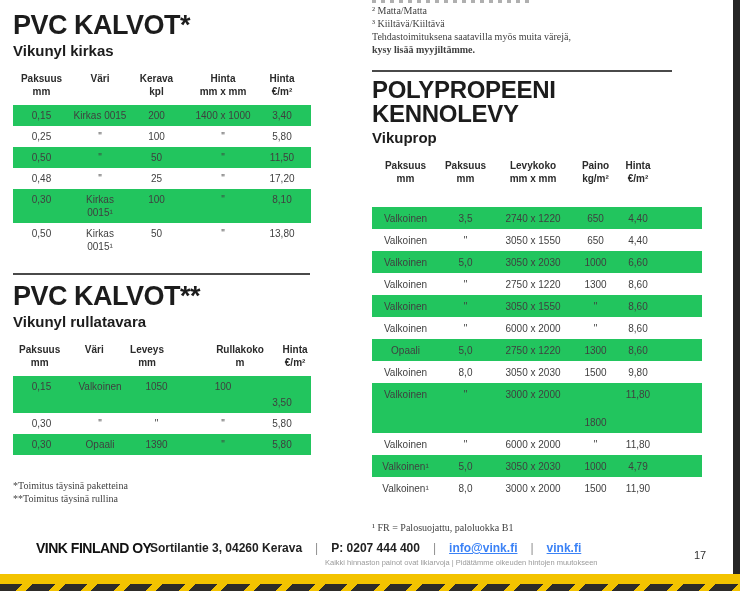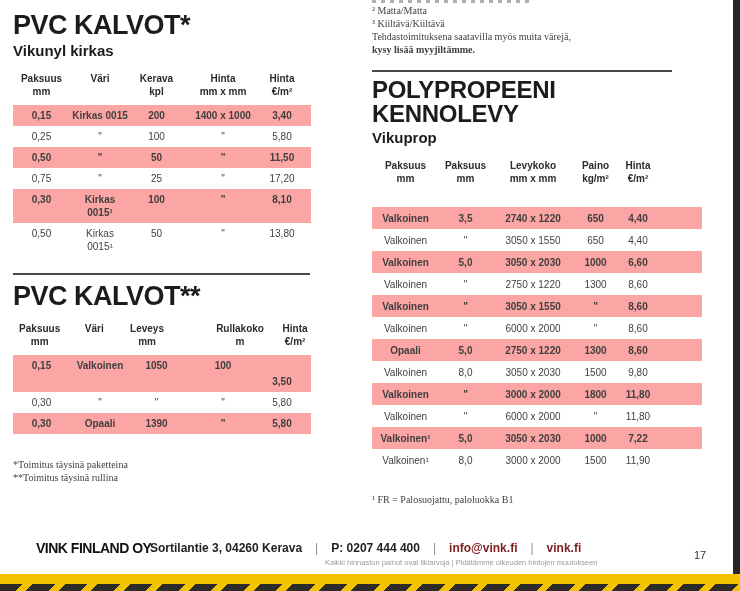--- a/index.html
+++ b/index.html
@@ -19,41 +19,41 @@
   .rule { border:none; border-top:2px solid #4a4a4a; width:297px; margin-top:16px; }
   .right-col .rule { width:300px; margin-top:14px; }
   .mt8 { margin-top:8px; }
   .mt6 { margin-top:6px; }
   
   .price-table { margin-top:12px; }
   .t-row  { display:flex;text-align:center; }
   .t-cell { white-space:pre-line; padding:4px 2px 4px 4px; font-size:10px; line-height:13px; color:#3f3f3f; }
   .t-head .t-cell { font-weight:700; color:#2b2b2b; padding-top:0; padding-bottom:5px; }
   .t-body { margin-top:2px; }
-  .t-row.shade { background:#fca5a5;font-weight:bold; }
+  .t-row.shade { background:#22c55e; }
   .right-col .t-body { margin-top:17px; }
   .right-col .t-body .t-cell { padding-top:4.5px; padding-bottom:4.5px; }
   
   .note  { font-size:10px; line-height:13px; color:#3f3f3f;font-family:Liberation Serif, serif; }
   .note.bold { font-weight:700; }
   .footnotes { margin-top:24px; }
   .fn-right { margin-top:22px; }
   .para { margin-top:0; }
   .clipped-line {
     height:3px; width:160px; margin-top:0;
     background:repeating-linear-gradient(90deg,#6e6e6e 0 4px, transparent 4px 9px);
     opacity:.55;
   }
   .notes-block { margin-top:1px; }
   
   .footer-company { position:absolute; left:36px; top:540px; font-size:14px; font-weight:bold; letter-spacing:-0.5px; color:#111; }
   .footer-contact { position:absolute; left:150px; top:541px; display:flex; gap:13px; align-items:center;
                     font-size:12px; font-weight:600; color:#222; }
   .footer-sep { color:#8f8f8f; font-weight:400; }
-  .footer-link { color:#7f1d1d; cursor:pointer; }
+  .footer-link { color:#3b82f6; text-decoration:underline; cursor:pointer; }
   .footer-disclaimer { position:absolute; left:325px; top:558px; font-size:7.5px; color:#9b9b9b; }
   .page-number { position:absolute; left:694px; top:549px; font-size:11px; color:#333; }
   
   .right-edge { position:absolute; left:733px; top:0; width:7px; height:574px; background:#262626; }
   .yellow-bar { position:absolute; left:0; top:574px; width:740px; height:10px; background:#f3c300; }
   .hazard-bar { position:absolute; left:0; top:584px; width:740px; height:7px;
                 background:repeating-linear-gradient(135deg,#2d2b28 0 16px,#f3c300 16px 23px); }
 </style>
 </head>
 <body>
@@ -93,21 +93,21 @@
             <div class="t-cell" style="width: 36px;">5,80</div>
           </div>
           <div class="t-row shade">
             <div class="t-cell" style="width: 55px;">0,50</div>
             <div class="t-cell" style="width: 62px;">"</div>
             <div class="t-cell" style="width: 51px;">50</div>
             <div class="t-cell" style="width: 82px;">"</div>
             <div class="t-cell" style="width: 36px;">11,50</div>
           </div>
           <div class="t-row">
-            <div class="t-cell" style="width: 55px;">0,75</div>
+            <div class="t-cell" style="width: 55px;">0,48</div>
             <div class="t-cell" style="width: 62px;">"</div>
             <div class="t-cell" style="width: 51px;">25</div>
             <div class="t-cell" style="width: 82px;">"</div>
             <div class="t-cell" style="width: 36px;">17,20</div>
           </div>
           <div class="t-row shade">
             <div class="t-cell" style="width: 55px;">0,30</div>
             <div class="t-cell" style="width: 62px;">Kirkas
 0015¹</div>
             <div class="t-cell" style="width: 51px;">100</div>
@@ -121,20 +121,21 @@
             <div class="t-cell" style="width: 51px;">50</div>
             <div class="t-cell" style="width: 82px;">"</div>
             <div class="t-cell" style="width: 36px;">13,80</div>
           </div>
         </div>
       </div>
 
     <hr class="rule">
 
     <div class="h1 mt8">PVC KALVOT**</div>
+    <div class="h2">Vikunyl rullatavara</div>
 
     <div class="price-table">
         <div class="t-row t-head">
           <div class="t-cell" style="width: 55px;">Paksuus
 mm</div>
           <div class="t-cell" style="width: 62px;">Väri</div>
           <div class="t-cell" style="width: 51px;">Leveys
 mm</div>
           <div class="t-cell" style="width: 82px; margin-left: 31px;">Rullakoko
 m</div>
@@ -258,36 +259,36 @@
             <div class="t-cell" style="width: 65px;">Valkoinen</div>
             <div class="t-cell" style="width: 55px;">8,0</div>
             <div class="t-cell" style="width: 80px;">3050 x 2030</div>
             <div class="t-cell" style="width: 45px;">1500</div>
             <div class="t-cell" style="width: 40px;">9,80</div>
           </div>
           <div class="t-row shade">
             <div class="t-cell" style="width: 65px;">Valkoinen</div>
             <div class="t-cell" style="width: 55px;">"</div>
             <div class="t-cell" style="width: 80px;">3000 x 2000</div>
-            <div class="t-cell" style="width: 45px;">1800</div>
+            <div class="t-cell" style="width: 45px; margin-top: 28px;">1800</div>
             <div class="t-cell" style="width: 40px;">11,80</div>
           </div>
           <div class="t-row">
             <div class="t-cell" style="width: 65px;">Valkoinen</div>
             <div class="t-cell" style="width: 55px;">"</div>
             <div class="t-cell" style="width: 80px;">6000 x 2000</div>
             <div class="t-cell" style="width: 45px;">"</div>
             <div class="t-cell" style="width: 40px;">11,80</div>
           </div>
           <div class="t-row shade">
             <div class="t-cell" style="width: 65px;">Valkoinen¹</div>
             <div class="t-cell" style="width: 55px;">5,0</div>
             <div class="t-cell" style="width: 80px;">3050 x 2030</div>
             <div class="t-cell" style="width: 45px;">1000</div>
-            <div class="t-cell" style="width: 40px;">7,22</div>
+            <div class="t-cell" style="width: 40px;">4,79</div>
           </div>
           <div class="t-row">
             <div class="t-cell" style="width: 65px;">Valkoinen¹</div>
             <div class="t-cell" style="width: 55px;">8,0</div>
             <div class="t-cell" style="width: 80px;">3000 x 2000</div>
             <div class="t-cell" style="width: 45px;">1500</div>
             <div class="t-cell" style="width: 40px;">11,90</div>
           </div>
         </div>
       </div>

